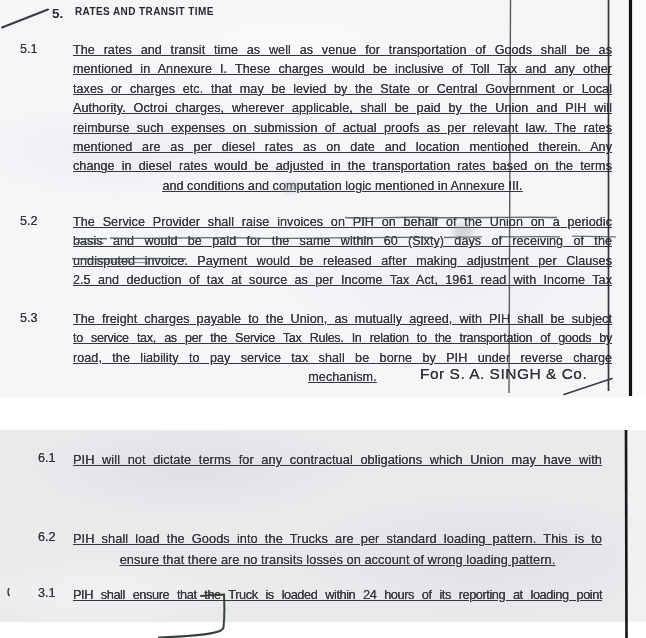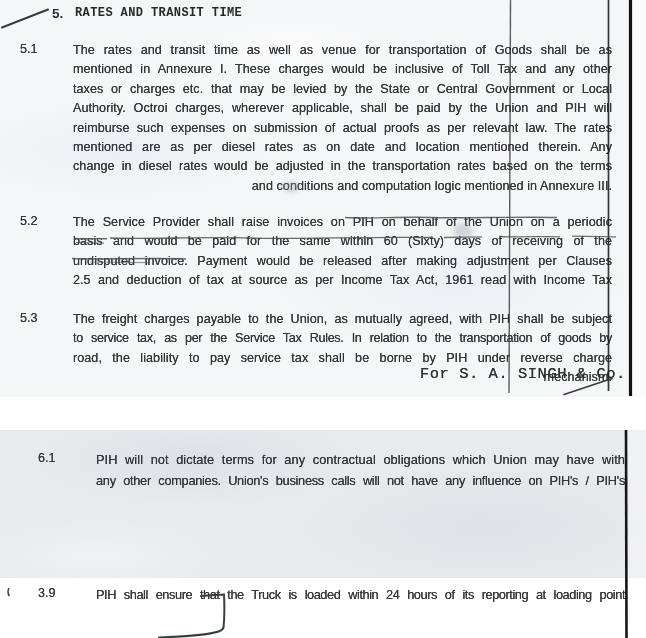--- a/index.html
+++ b/index.html
@@ -12,52 +12,52 @@
   .scan{position:absolute;left:0;width:646px;}
   .scan-top{
     top:0;height:397px;
     background:
       radial-gradient(220px 70px at 18% 38%, rgba(213,217,224,.28), transparent 70%),
       radial-gradient(260px 90px at 70% 72%, rgba(210,214,222,.22), transparent 70%),
       radial-gradient(180px 60px at 45% 12%, rgba(255,255,255,.5), transparent 70%),
       var(--top-scan-bg,#f5f6f8);
   }
   .scan-bottom{
-    top:430px;height:148px;
+    top:430px;height:192px;
     background:
       radial-gradient(240px 70px at 30% 20%, rgba(203,206,214,.35), transparent 70%),
       radial-gradient(280px 90px at 75% 65%, rgba(201,204,212,.3), transparent 70%),
       radial-gradient(200px 60px at 15% 85%, rgba(255,255,255,.35), transparent 70%),
       var(--bottom-scan-bg,#e9eaec);
   }
   .edge-strip{position:absolute;top:0;bottom:0;pointer-events:none;}
   .scan-top .edge-strip{left:632px;right:0;background:rgba(255,255,255,.55);}
   .scan-bottom .edge-strip{left:628px;right:0;background:rgba(255,255,255,.35);}
 
   .heading-row{position:absolute;top:6px;left:0;right:0;height:20px;}
   .h-num{position:absolute;left:52px;font-size:13.5px;font-weight:bold;color:#2a2b30;}
-  .h-title{position:absolute;left:75px;font-size:12px;font-weight:bold;letter-spacing:.4px;color:#27282c;font-family:Liberation Mono, monospace;}
+  .h-title{position:absolute;left:75px;font-size:10px;font-weight:bold;letter-spacing:.4px;color:#27282c;}
 
-  .clause{position:absolute;left:0;right:0;}
+  .clause{position:absolute;left:0;right:0;text-decoration:underline;}
   .clause .num{position:absolute;top:1px;font-size:12.6px;color:var(--ink,#36373c);text-shadow:0 0 .4px currentColor;}
   .scan-top .clause .num{left:20px;}
   .scan-bottom .clause .num{left:38px;}
   .clause .body{position:relative;}
   .scan-top .clause .body{margin-left:73px;width:539px;font-size:12.6px;line-height:19.4px;}
-  .scan-bottom .clause .body{margin-left:96px;width:529px;font-size:12.8px;line-height:20.6px;}
+  .scan-bottom .clause .body{margin-left:73px;width:529px;font-size:12.8px;line-height:20.6px;}
   .ln{white-space:nowrap;text-shadow:0 0 .45px currentColor;letter-spacing:.05px;}
   .jl{text-align:justify;text-align-last:justify;}
-  .ll{text-align:right;}
+  .ll{text-align:center;}
   .t1{letter-spacing:-.3px;}
   .t2{letter-spacing:-.45px;}
 
   .signature{
     position:absolute;left:420px;top:365px;
     font-size:15.5px;letter-spacing:.5px;color:#313236;
-    text-shadow:0 0 .5px currentColor;white-space:nowrap;font-family:Liberation Mono, monospace;
+    text-shadow:0 0 .5px currentColor;white-space:nowrap;
   }
   .marks{position:absolute;inset:0;pointer-events:none;}
 </style>
 </head>
 <body>
 
 <div class="page">
 
   <section class="scan scan-top">
     <div class="edge-strip"></div>
@@ -104,27 +104,33 @@
     <div class="signature">For S. A. SINGH &amp; Co.</div>
   </section>
 
   <section class="scan scan-bottom">
     <div class="edge-strip"></div>
 
     <div class="clause" style="top:20px">
       <span class="num">6.1</span>
       <div class="body">
         <div class="ln jl">PIH will not dictate terms for any contractual obligations which Union may have with</div>
-        <div class="ln jl t1">any other companies. Union's business calls will not have any influence on PIH's / PIH's</div>
       </div>
     </div>
 
+    <div class="clause" style="top:99px">
+      <span class="num">6.2</span>
+      <div class="body">
+        <div class="ln jl">PIH shall load the Goods into the Trucks are per standard loading pattern. This is to</div>
+        <div class="ln ll">ensure that there are no transits losses on account of wrong loading pattern.</div>
+      </div>
+    </div>
 
     <div class="clause" style="top:155px">
-      <span class="num">3.9</span>
+      <span class="num">3.1</span>
       <div class="body">
         <div class="ln jl t2">PIH shall ensure that the Truck is loaded within 24 hours of its reporting at loading point</div>
       </div>
     </div>
   </section>
 
   <svg class="marks" width="646" height="638" viewBox="0 0 646 638">
     <defs>
       <filter id="b1" x="-80%" y="-80%" width="260%" height="260%">
         <feGaussianBlur stdDeviation="2.4"></feGaussianBlur>

